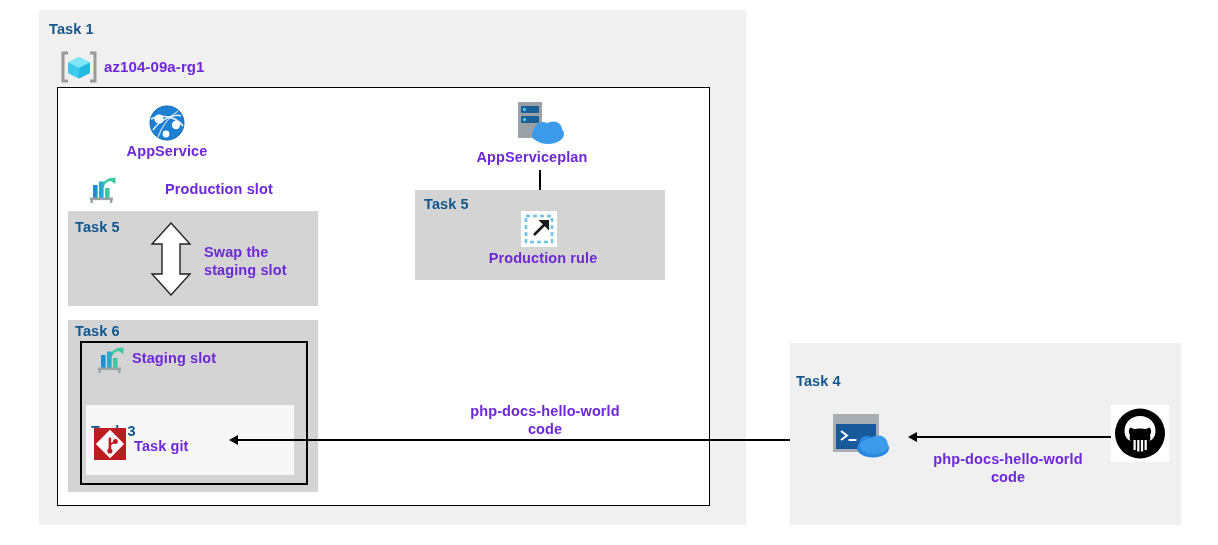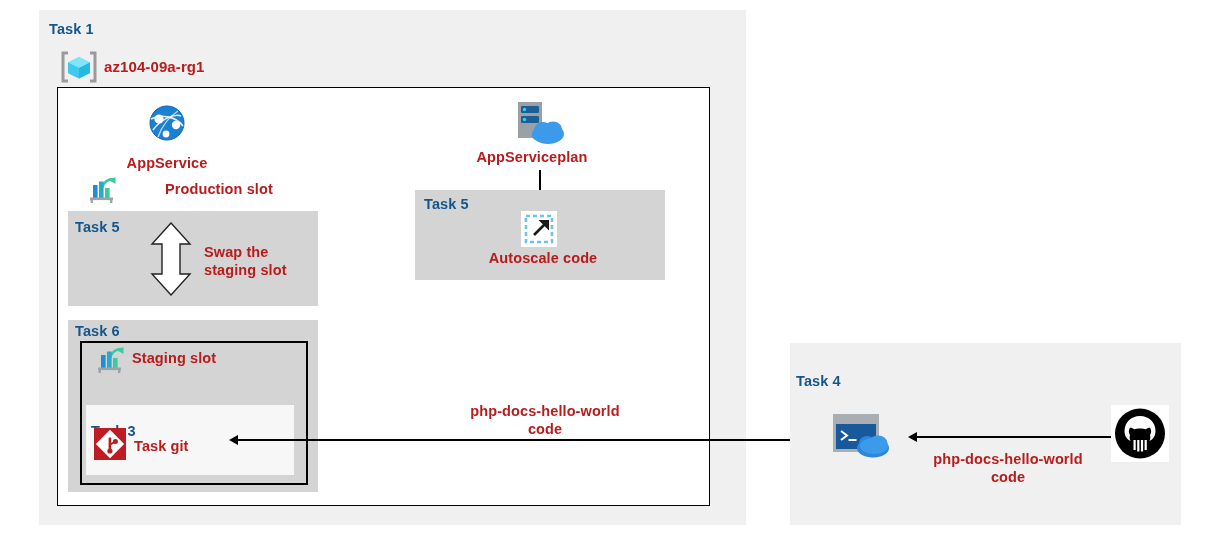--- a/index.html
+++ b/index.html
@@ -28,21 +28,21 @@
     position:absolute;
     color:#14568c;
     font-weight:bold;
     font-size:14.5px;
     letter-spacing:.1px;
     white-space:nowrap;
   }
 
   .cap{
     position:absolute;
-    color:#b91c1c;
+    color:#6d28d9;
     font-weight:bold;
     font-size:14.5px;
     white-space:nowrap;
     letter-spacing:.1px;
   }
   .cap.center{text-align:center;transform:translateX(-50%);white-space:normal;line-height:1.25;}
 
   .icon{position:absolute;}
 
   
@@ -78,21 +78,21 @@
       <circle cx="19" cy="19" r="17" fill="#1b7fd4"></circle>
       <circle cx="19" cy="19" r="17" fill="none" stroke="#0f66b0" stroke-width="1"></circle>
       <path d="M3 15 C12 10, 28 12, 35 22" stroke="#ffffff" stroke-width="1.6" fill="none" opacity=".85"></path>
       <path d="M5 26 C12 16, 26 9, 33 12" stroke="#ffffff" stroke-width="1.6" fill="none" opacity=".85"></path>
       <path d="M10 33 C14 22, 22 12, 30 7" stroke="#ffffff" stroke-width="1.4" fill="none" opacity=".7"></path>
       <circle cx="11" cy="15" r="4.6" fill="#ffffff"></circle>
       <circle cx="28" cy="21" r="4.2" fill="#ffffff"></circle>
       <circle cx="18" cy="30" r="3.4" fill="#ffffff"></circle>
     </svg>
   </div>
-  <div class="cap center" style="left:167px;top:154px;">AppService</div>
+  <div class="cap center" style="left:167px;top:142px;">AppService</div>
 
   <div class="icon" style="left:88px;top:176px;width:30px;height:28px;">
     <svg width="30" height="28" viewBox="0 0 30 28">
       <path d="M14 12 C16 5, 21 3, 26 3" fill="none" stroke="#3ec9a0" stroke-width="2.6"></path>
       <polygon points="27.5,1 27.5,8 21.5,4.5" fill="#3ec9a0"></polygon>
       <rect x="5" y="9" width="4.6" height="13" fill="#1e8fd4"></rect>
       <rect x="11" y="5.5" width="4.6" height="16.5" fill="#2aa9c9"></rect>
       <rect x="17" y="12" width="4.6" height="10" fill="#3ec9a0"></rect>
       <rect x="2" y="21.5" width="23" height="2.6" fill="#9aa3a8"></rect>
       <rect x="2.5" y="24" width="2.4" height="3" fill="#9aa3a8"></rect>
@@ -172,21 +172,21 @@
   <div class="task-label" style="left:424px;top:196px;">Task 5</div>
 
   <div class="icon" style="left:521px;top:211px;width:36px;height:36px;">
     <svg width="36" height="36" viewBox="0 0 36 36">
       <rect x="0" y="0" width="36" height="36" fill="#ffffff"></rect>
       <rect x="5" y="5" width="26" height="26" fill="none" stroke="#6fc2e8" stroke-width="2.6" stroke-dasharray="4 3"></rect>
       <path d="M13 24 L26 11" stroke="#1a1a1a" stroke-width="2.6"></path>
       <polygon points="28,9 28,19.5 17.5,9" fill="#1a1a1a"></polygon>
     </svg>
   </div>
-  <div class="cap center" style="left:543px;top:249px;">Autoscale code</div>
+  <div class="cap center" style="left:543px;top:249px;">Production rule</div>
 
   <div class="cap center" style="left:545px;top:402px;">php-docs-hello-world</div>
   <div class="cap center" style="left:545px;top:420px;">code</div>
 
   <div class="arrow-line" style="left:236px;top:439px;width:584px;height:1.6px;"></div>
   <div class="arrowhead ah-left" style="left:229px;top:435px;"></div>
 
   <div class="box gray-light" style="left:790px;top:343px;width:391px;height:182px;"></div>
   <div class="task-label" style="left:796px;top:373px;">Task 4</div>
 

